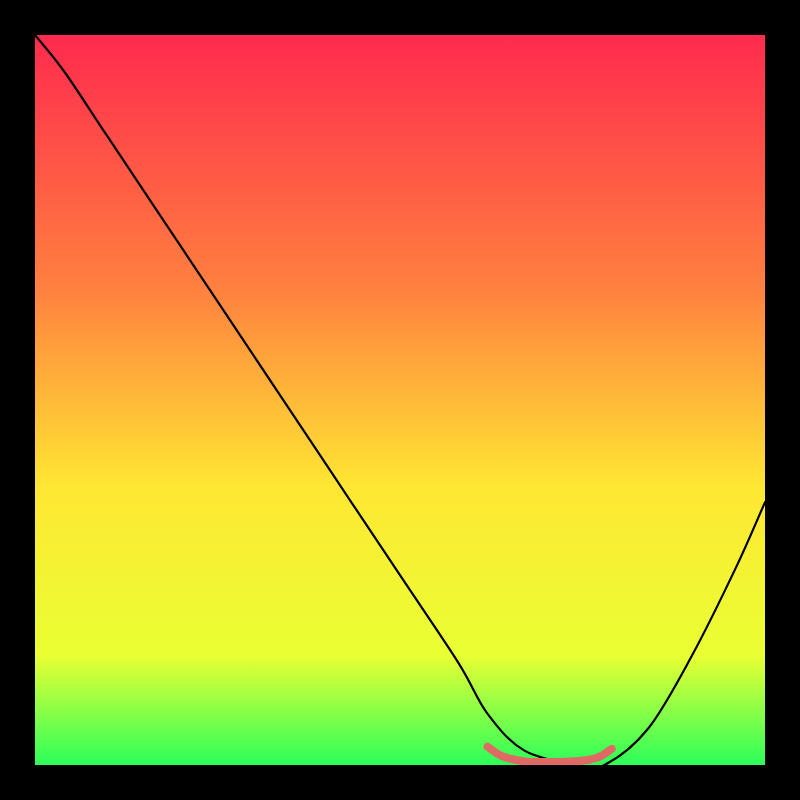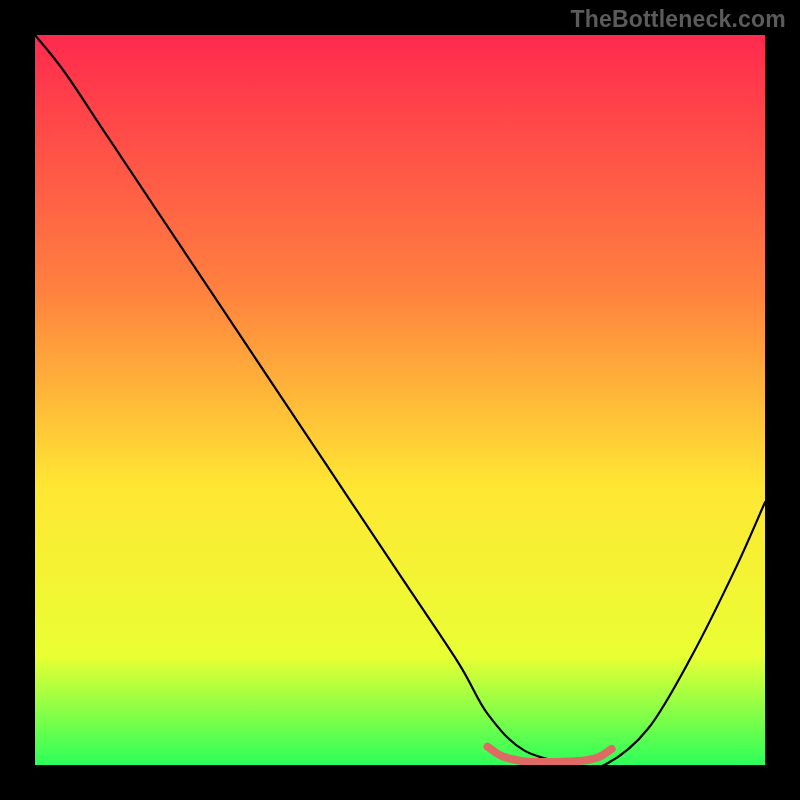--- a/index.html
+++ b/index.html
@@ -38,21 +38,20 @@
     display: block;
     width: 730px;
     height: 730px;
   }
 </style>
 </head>
 <body>
 
 <div class="frame">
 
-  <div class="watermark">TheBottleneck.com</div>
 
   <div class="plot">
     <svg id="chart-svg" viewBox="0 0 730 730">
       <defs>
         <linearGradient id="bg-grad" x1="0" y1="0" x2="0" y2="1">
           <stop id="g0" offset="0%" stop-color="#ff2a4e"></stop>
           <stop id="g1" offset="35%" stop-color="#ff813f"></stop>
           <stop id="g2" offset="62%" stop-color="#ffe733"></stop>
           <stop id="g3" offset="85%" stop-color="#e9ff33"></stop>
           <stop id="g4" offset="100%" stop-color="#2cff5a"></stop>

